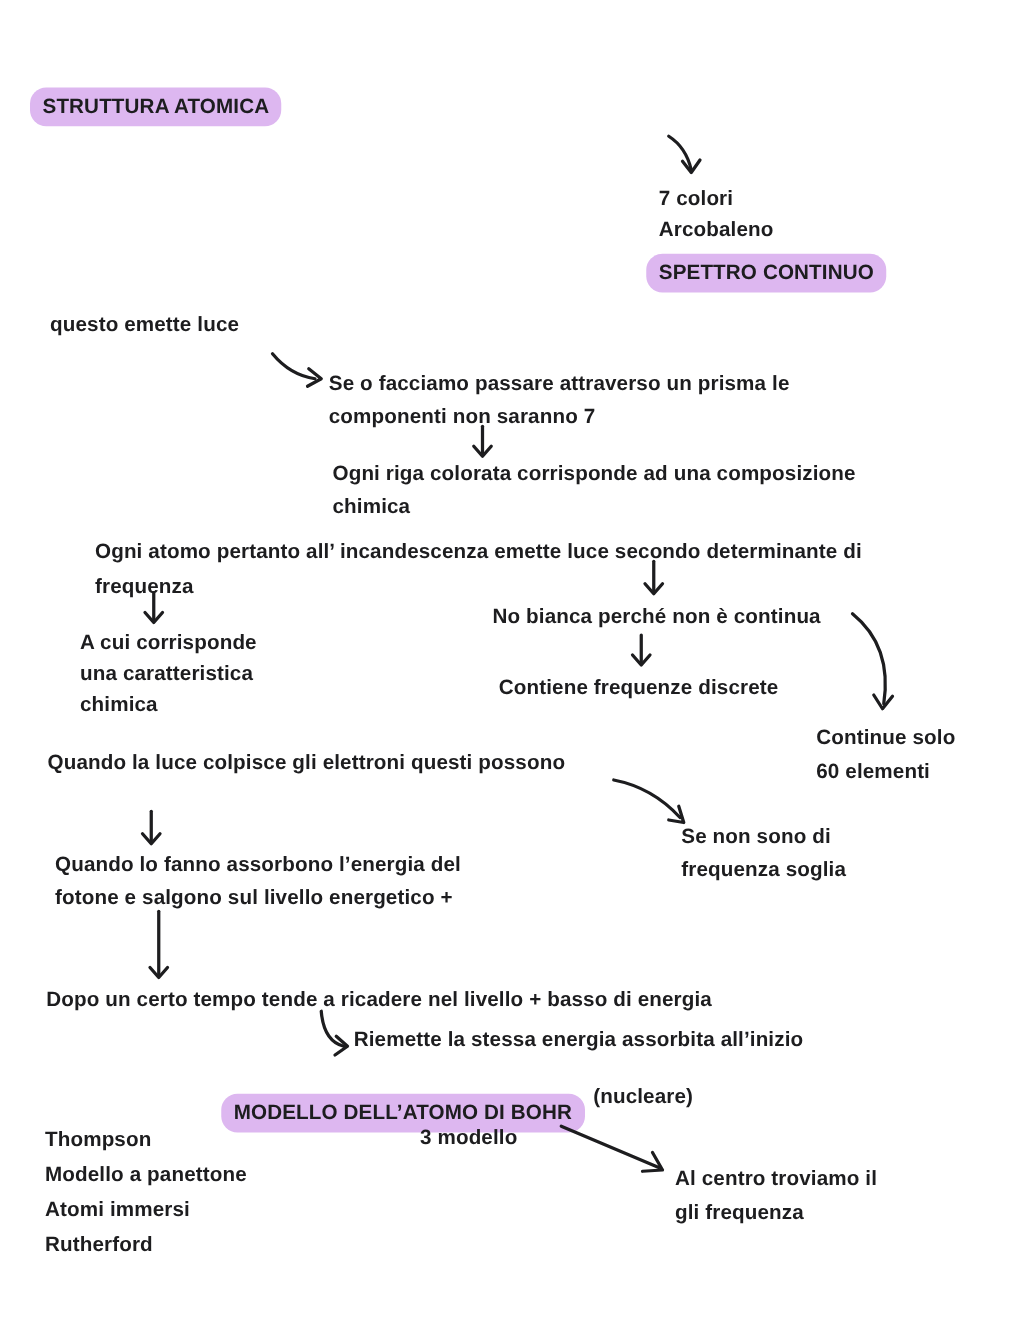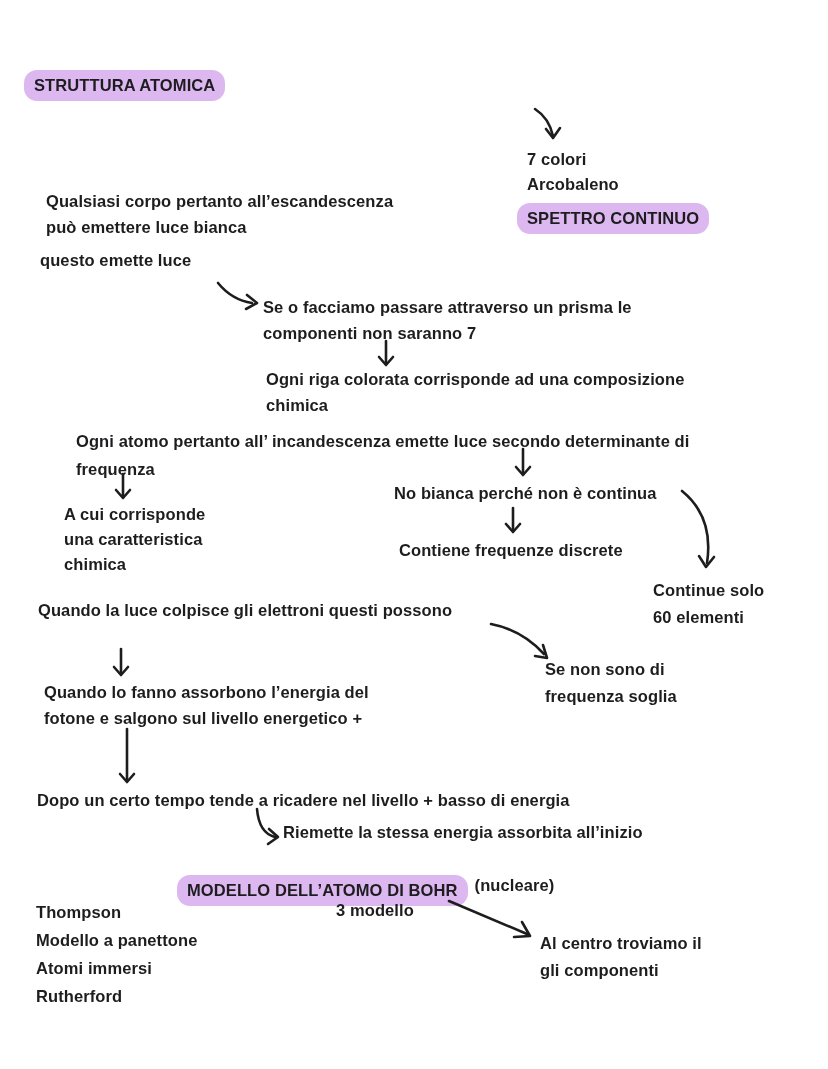--- a/index.html
+++ b/index.html
@@ -25,21 +25,21 @@
     white-space:nowrap;
     letter-spacing:0.1px;
   }
   .hl{
     background:var(--highlight);
     border-radius:13px;
     padding:2px 10px 3px 10px;
     display:inline-block;
     margin-top:11px;
   }
-  .heading-row{display:flex;align-items:center;gap:7px;}
+  .heading-row{display:flex;gap:7px;}
   .arrow{position:absolute;}
   .arrow path{
     stroke:var(--ink);
     stroke-width:2.6;
     fill:none;
     stroke-linecap:round;
     stroke-linejoin:round;
   }
 </style>
 </head>
@@ -60,24 +60,20 @@
   <div class="note" style="left:527px;top:146px">
     <div>7 colori</div>
   </div>
   <div class="note" style="left:527px;top:171px">
     <div>Arcobaleno</div>
   </div>
   <div class="note" style="left:517px;top:192px">
     <span class="hl">SPETTRO CONTINUO</span>
   </div>
 
-  <div class="note" style="left:46px;top:188px">
-    <div>Qualsiasi corpo pertanto all’escandescenza</div>
-    <div>può emettere luce bianca</div>
-  </div>
 
   <div class="note" style="left:40px;top:247px">
     <div>questo emette luce</div>
   </div>
 
   <svg class="arrow" style="left:214px;top:278px" width="54" height="34" viewBox="0 0 54 34">
     <path d="M4 5 Q18 22 38 25"></path>
     <path d="M33 17 L43 25 L32 31"></path>
   </svg>
 
@@ -198,16 +194,16 @@
 
   <div class="note" style="left:36px;top:898px;line-height:28px">
     <div>Thompson</div>
     <div>Modello a panettone</div>
     <div>Atomi immersi</div>
     <div>Rutherford</div>
   </div>
 
   <div class="note" style="left:540px;top:930px;line-height:27px">
     <div>Al centro troviamo il</div>
-    <div>gli componenti</div>
+    <div>gli frequenza</div>
   </div>
 
 </div>
 
 </body></html>

